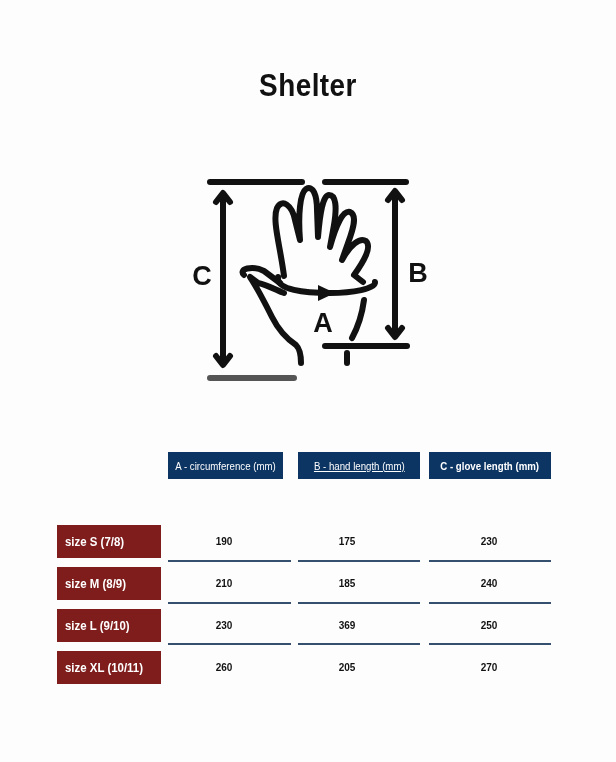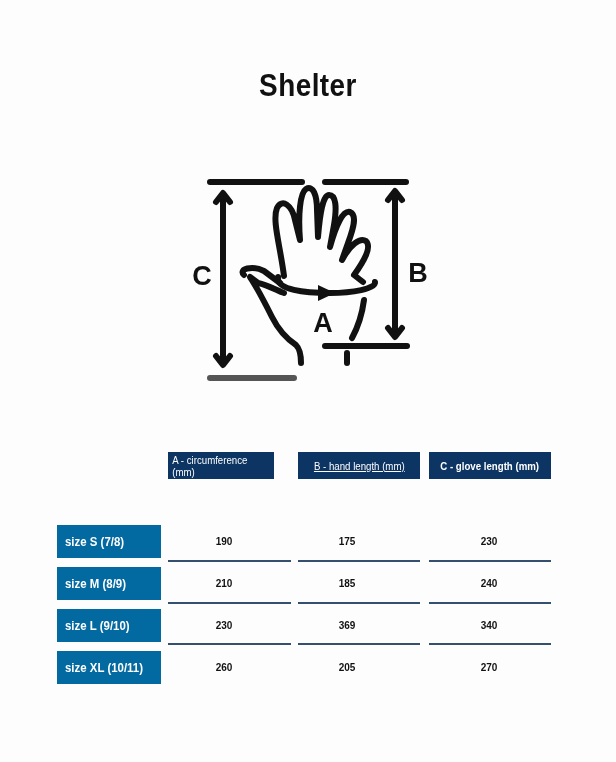--- a/index.html
+++ b/index.html
@@ -13,21 +13,21 @@
     transform: scaleX(0.9);
   }
   .diagram { position: absolute; left: 180px; top: 165px; width: 260px; height: 230px; }
   .hdr {
     position: absolute; top: 452px; height: 27px; background: #0d3563; color: #fff;
     font-size: 10.5px; display: flex; align-items: center; justify-content: center;
     transform-origin: center;
   }
   .hdr span { display: inline-block; transform: scaleX(0.92); }
   .rowlabel {
-    position: absolute; left: 57px; width: 104px; height: 33px; background: #0369a1; color: #fff;
+    position: absolute; left: 57px; width: 104px; height: 33px; background: #7f1d1d; color: #fff;
     font-size: 13px; font-weight: bold; display: flex; align-items: center; padding-left: 8px; box-sizing: border-box;
   }
   .rowlabel span { display: inline-block; transform: scaleX(0.88); transform-origin: left center; white-space: nowrap; }
   .cell {
     position: absolute; height: 33px; font-size: 10px; font-weight: bold; color: #111;
     display: flex; align-items: center; justify-content: center;
   }
   .divider { position: absolute; height: 2px; background: #34506e; }
 </style>
 </head>
@@ -66,21 +66,21 @@
 
     <path d="M 184 135 C 182 150, 178 162, 172 173"></path>
   </g>
   <polygon points="138,120 155,128 138,136" fill="#111"></polygon>
   <line x1="30" y1="213" x2="114" y2="213" stroke="#555" stroke-width="6" stroke-linecap="round"></line>
   <text x="22" y="120" font-size="27" font-weight="bold" fill="#111" text-anchor="middle" font-family="Liberation Sans, sans-serif">C</text>
   <text x="238" y="117" font-size="27" font-weight="bold" fill="#111" text-anchor="middle" font-family="Liberation Sans, sans-serif">B</text>
   <text x="143" y="167" font-size="27" font-weight="bold" fill="#111" text-anchor="middle" font-family="Liberation Sans, sans-serif">A</text>
 </svg>
 
-<div class="hdr" style="left:168px;width:106px;">
+<div class="hdr" style="left:168px;width:115px;">
     <span>A - circumference (mm)</span>
   </div>
 <div class="hdr" style="left:298px;width:122px;text-decoration:underline;">
     <span>B - hand length (mm)</span>
   </div>
 <div class="hdr" style="left:429px;width:122px;font-weight:bold;">
     <span>C - glove length (mm)</span>
   </div>
 
 <div class="rowlabel" style="top:525px;">
@@ -101,21 +101,21 @@
 <div class="cell" style="top:567px;left:429px;width:120px;">240</div>
 <div class="divider" style="top:602px;left:168px;width:123px;"></div>
 <div class="divider" style="top:602px;left:298px;width:122px;"></div>
 <div class="divider" style="top:602px;left:429px;width:122px;"></div>
 
 <div class="rowlabel" style="top:609px;">
     <span>size L (9/10)</span>
   </div>
 <div class="cell" style="top:609px;left:168px;width:112px;">230</div>
 <div class="cell" style="top:609px;left:298px;width:98px;">369</div>
-<div class="cell" style="top:609px;left:429px;width:120px;">340</div>
+<div class="cell" style="top:609px;left:429px;width:120px;">250</div>
 <div class="divider" style="top:643px;left:168px;width:123px;"></div>
 <div class="divider" style="top:643px;left:298px;width:122px;"></div>
 <div class="divider" style="top:643px;left:429px;width:122px;"></div>
 
 <div class="rowlabel" style="top:651px;">
     <span>size XL (10/11)</span>
   </div>
 <div class="cell" style="top:651px;left:168px;width:112px;">260</div>
 <div class="cell" style="top:651px;left:298px;width:98px;">205</div>
 <div class="cell" style="top:651px;left:429px;width:120px;">270</div>

